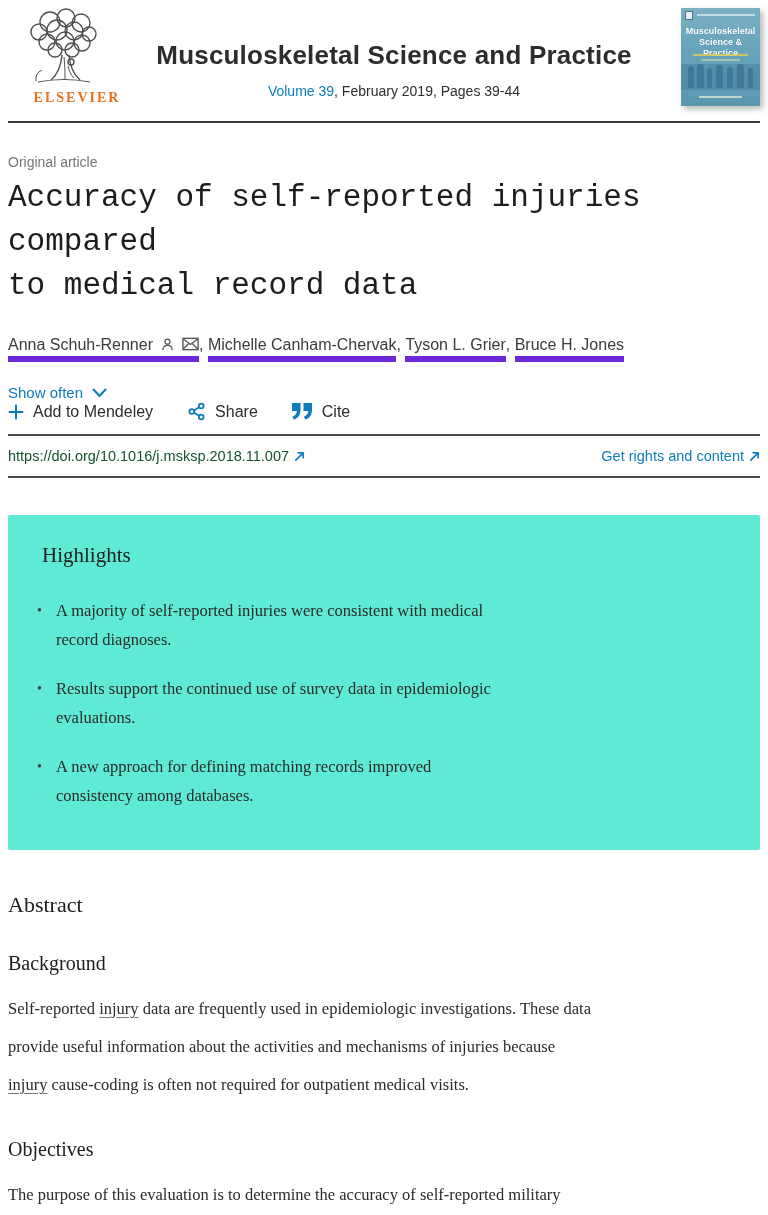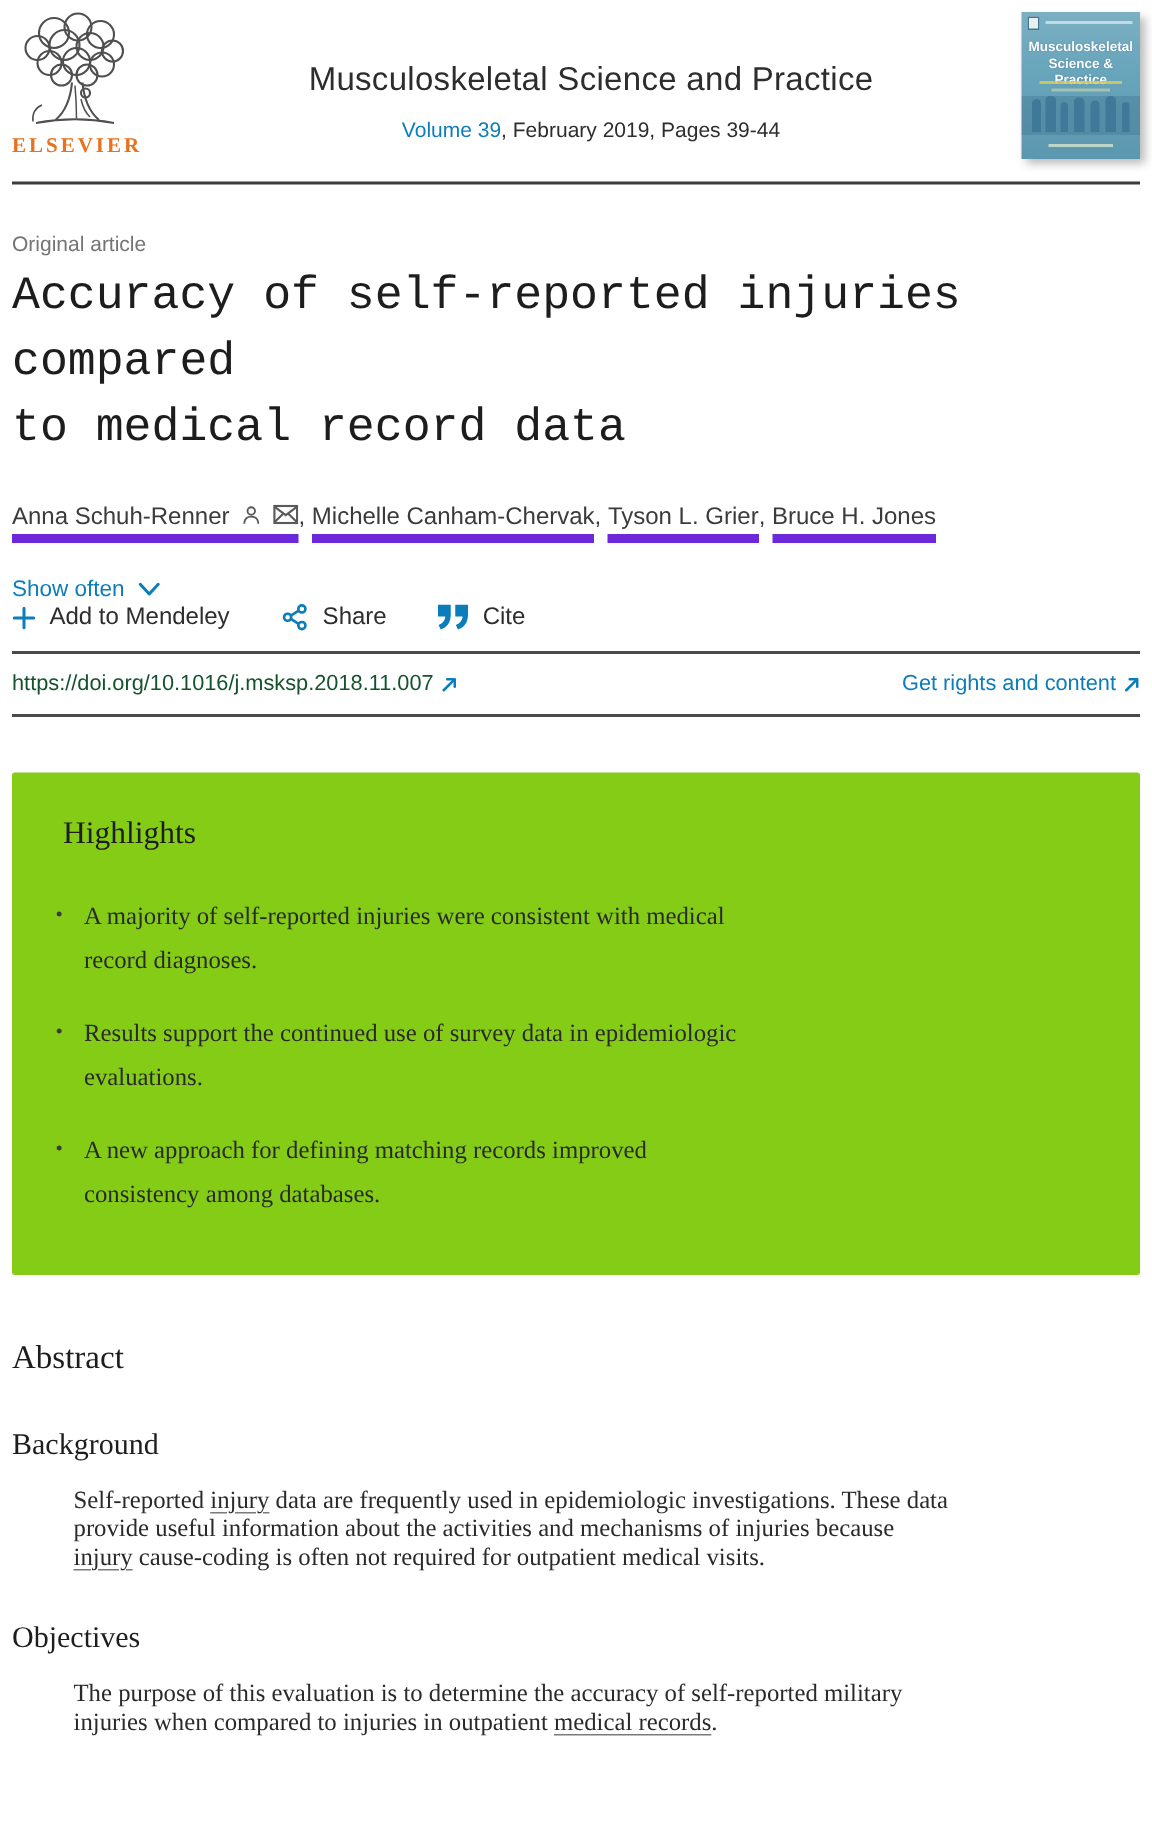--- a/index.html
+++ b/index.html
@@ -6,29 +6,29 @@
   html, body { background: #fff; }
   body {
     width: 768px; height: 1215px; overflow: hidden;
     font-family: "Liberation Sans", sans-serif;
     color: #2e2e2e;
   }
   .page { width: 768px; padding: 0 8px; }
 
   
   .header { position: relative; height: 111px; padding-top: 8px; }
-  .logo-block { position: absolute; left: 0; top: 8px; width: 110px; text-align: left; cursor: pointer; }
+  .logo-block { position: absolute; left: 14px; top: 8px; width: 110px; text-align: center; cursor: pointer; }
   .logo-tree { display: block; margin-left: 2px; }
   .elsevier-word {
     font-family: "Liberation Serif", serif; font-weight: 700;
     font-size: 14px; letter-spacing: 2px; color: #e9711c; margin-top: 2px;
   }
   .journal-block { text-align: center; padding-top: 32px; margin: 0 95px 0 115px; }
   .journal-title {
-    font-size: 22px; font-weight: 400; color: #2d2d2d; letter-spacing: 0.2px;
+    font-size: 26px; font-weight: 700; color: #2d2d2d; letter-spacing: 0.2px;
     cursor: pointer;
   }
   .issue-line { margin-top: 12px; font-size: 14px; color: #2d2d2d; }
   .issue-line a { color: #0c7dbb; text-decoration: none; cursor: pointer; text-align: center; }
 
   .cover {
     position: absolute; right: 0; top: 8px; width: 79px; height: 98px;
     background: linear-gradient(180deg, #7cb0c3 0%, #6aa6bc 35%, #5b97af 100%);
     box-shadow: 3px 3px 6px rgba(0,0,0,0.28);
     overflow: hidden; cursor: pointer;
@@ -79,21 +79,21 @@
     font-size: 16px; color: #2d2d2d; font-family: "Liberation Sans", sans-serif;
   }
 
   .doi-wrap { margin-top: 13px; }
   .doi-row { display: flex; justify-content: space-between; align-items: center; padding: 12px 0; }
   .doi-link { font-size: 14.5px; color: #14532d; text-decoration: none; display: inline-flex; align-items: center; gap: 5px; cursor: pointer; }
   .rights-link { font-size: 14.5px; color: #0c7dbb; text-decoration: none; display: inline-flex; align-items: center; gap: 5px; cursor: pointer; }
 
   
   .highlights {
-    margin-top: 37px; background: #84cc16; border-radius: 2px;
+    margin-top: 37px; background: #5eead4; border-radius: 2px;
     padding: 28px 34px 40px 34px;
   }
   .highlights h3 {
     font-family: "Liberation Serif", serif; font-weight: 400;
     font-size: 21px; color: #1d1d1d;
   }
   .highlights ul { margin-top: 28px; list-style: none; }
   .highlights li {
     position: relative; padding-left: 14px; margin-bottom: 20px;
     font-family: "Liberation Serif", serif; font-size: 16.5px; line-height: 29px;
@@ -109,21 +109,21 @@
   .abstract-h {
     margin-top: 42px; font-family: "Liberation Serif", serif; font-weight: 400;
     font-size: 22px; color: #1d1d1d;
   }
   .section-h {
     margin-top: 34px; font-family: "Liberation Serif", serif; font-weight: 400;
     font-size: 20px; color: #1d1d1d;
   }
   .body-p {
     margin-top: 15px; font-family: "Liberation Serif", serif;
-    font-size: 16.5px; line-height: 19px; color: #2a2a2a; white-space: pre-line; margin-left: 41px;
+    font-size: 16.5px; line-height: 38px; color: #2a2a2a; white-space: pre-line;
   }
   .term-link {
     text-decoration: underline; text-decoration-color: #7a7a7a;
     text-underline-offset: 3px; color: inherit; cursor: pointer;
   }
 
   .icon-svg { display: inline-block; vertical-align: middle; }
 </style>
 </head>
 <body>

